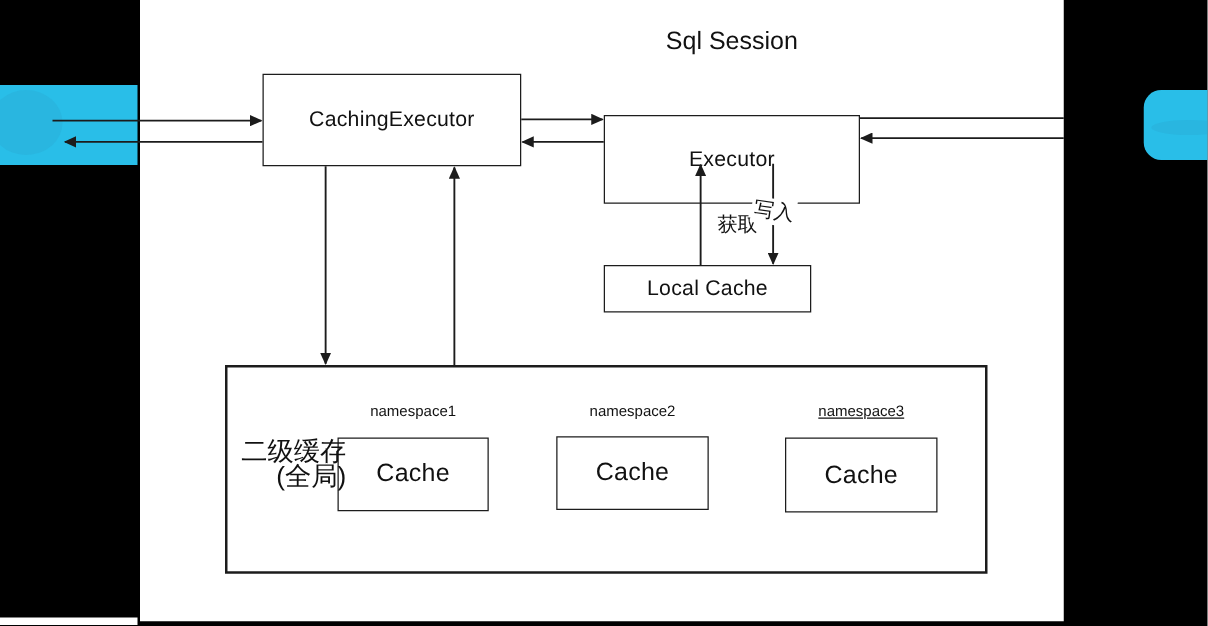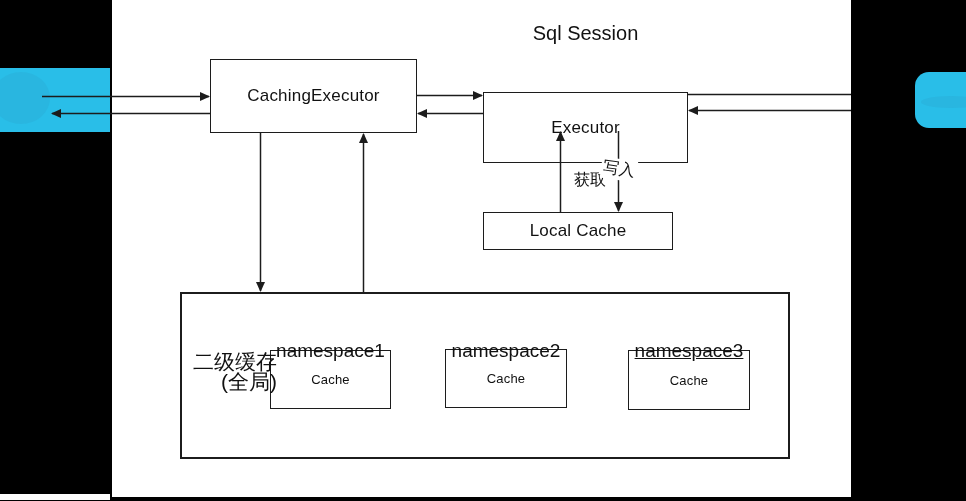--- a/index.html
+++ b/index.html
@@ -48,31 +48,31 @@
   }
 
   
   .box{
     position:absolute;background:#fff;border:1.5px solid var(--line);
     display:flex;align-items:center;justify-content:center;
     font-size:17px;letter-spacing:.2px;
   }
   .box-caching-executor{left:210px;top:59px;width:207px;height:74px;}
   .box-executor{left:483px;top:60px;width:205px;height:71px;margin-top:32px;}
-  .box-local-cache{left:483px;top:212px;width:190px;height:38px;}
+  .box-local-cache{left:483px;top:212px;width:166px;height:38px;}
   .box-global{left:180px;top:292px;width:610px;height:167px;border-width:2px;background:#fff;}
-  .box-cache{width:122px;height:59px;font-size:13px;}
+  .box-cache{width:122px;height:59px;font-size:20px;}
   .box-cache1{left:270px;top:350px;width:121px;}
   .box-cache2{left:445px;top:349px;}
   .box-cache3{left:628px;top:350px;height:60px;}
 
   
   .label{position:absolute;white-space:nowrap;}
   .sql-session{left:483px;top:22px;width:205px;text-align:center;font-size:20px;}
-  .ns-label{position:absolute;top:340px;text-align:center;font-size:19px;}
+  .ns-label{position:absolute;top:322px;text-align:center;font-size:12px;}
   .ns1{left:270px;width:121px;}
   .ns2{left:445px;width:122px;text-align:center;}
   .ns3{left:628px;width:122px;text-decoration:underline;}
   .slc-label{
     position:absolute;left:187px;top:352px;width:90px;text-align:right;
     font-size:21px;line-height:20px;
   }
   .edge-label{
     position:absolute;font-size:16px;background:#fff;padding:0 2px;z-index:6;
   }

